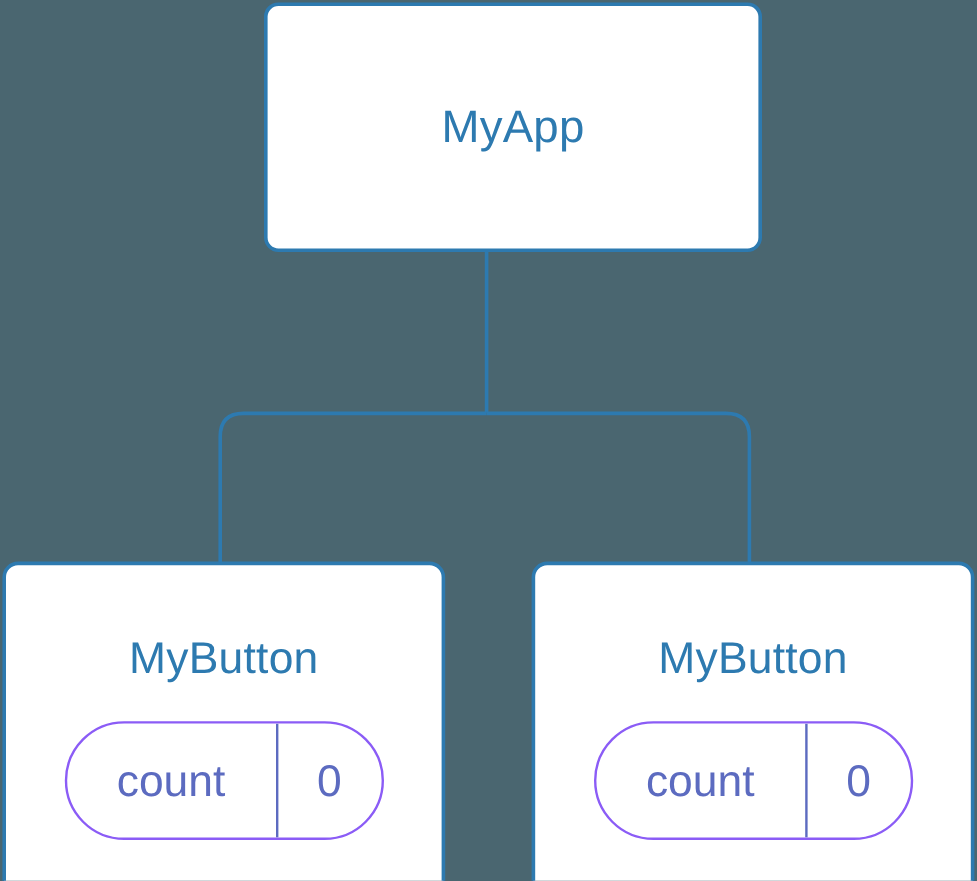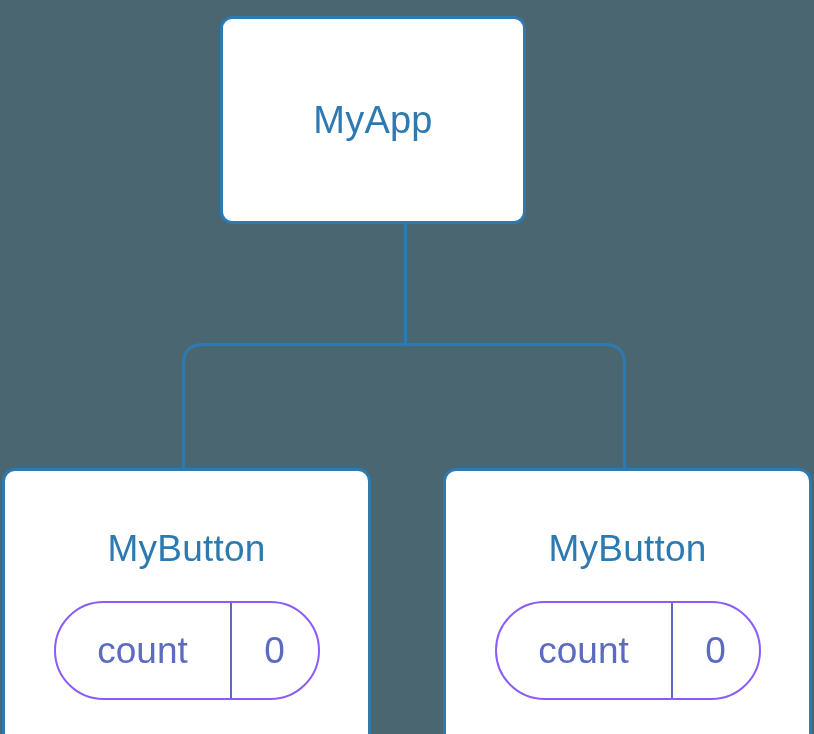--- a/index.html
+++ b/index.html
@@ -33,22 +33,22 @@
   
   .node {
     position: absolute;
     background: #ffffff;
     border: 3px solid #2d7ab0;
     border-radius: 12px;
     box-sizing: border-box;
   }
   .node-root {
     left: 220px;
-    top: 16px;
-    width: 306px;
+    top: 2px;
+    width: 415px;
     height: 208px;
     display: flex;
     align-items: center;
     justify-content: center;
   }
   .node-leaf {
     top: 468px;
     width: 369px;
     height: 280px;
     display: flex;

